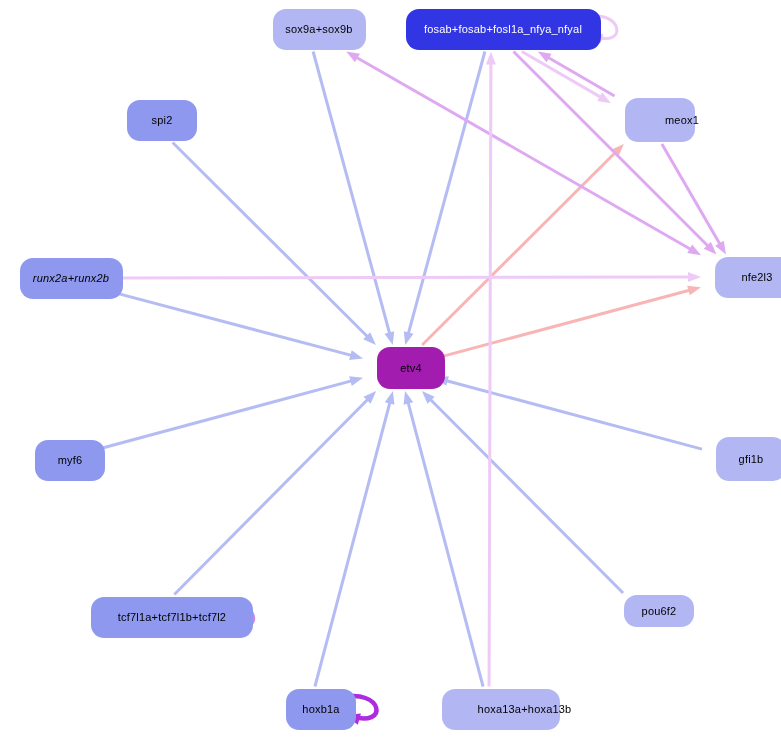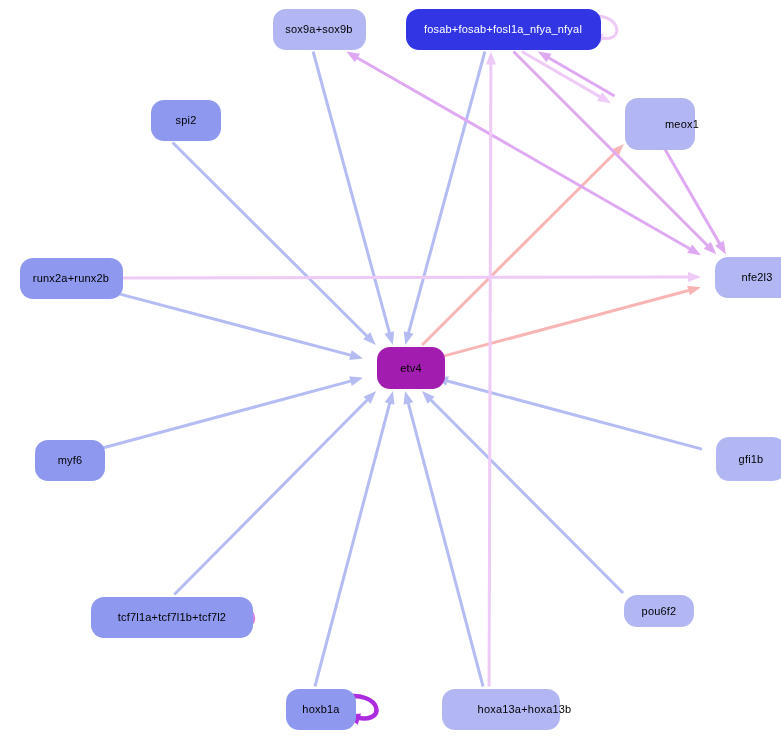--- a/index.html
+++ b/index.html
@@ -75,27 +75,27 @@
       <path d="M 340 698 C 383.1 687 390 729 350 716" fill="none" stroke="#ad2ce0" stroke-width="4.5"></path>
       <polygon points="345,715 360.9568237819897,713.6054481757466 357.77873382350236,724.6575857163203" fill="#ad2ce0"></polygon>
     </svg>
   <div id="node-layer">
       <div class="node" style="left: 260.5px; top: 8.5px; width: 93px; height: 41px; background: rgb(178, 183, 243); color: rgb(0, 0, 0);">
         <span>sox9a+sox9b</span>
       </div>
       <div class="node" style="left: 393.5px; top: 8.5px; width: 195px; height: 41px; background: rgb(49, 53, 228); color: rgb(255, 255, 255);">
         <span>fosab+fosab+fosl1a_nfya_nfyal</span>
       </div>
-      <div class="node" style="left: 115px; top: 99.5px; width: 70px; height: 41px; background: rgb(142, 152, 238); color: rgb(0, 0, 0); margin-left: 24px;">
+      <div class="node" style="left: 115px; top: 99.5px; width: 70px; height: 41px; background: rgb(142, 152, 238); color: rgb(0, 0, 0);">
         <span>spi2</span>
       </div>
-      <div class="node" style="left: 613px; top: 98px; width: 70px; height: 52px; background: rgb(178, 183, 243); color: rgb(0, 0, 0); padding-left: 44px;">
+      <div class="node" style="left: 613px; top: 98px; width: 70px; height: 44px; background: rgb(178, 183, 243); color: rgb(0, 0, 0); padding-left: 44px;">
         <span>meox1</span>
       </div>
-      <div class="node" style="left: 7.5px; top: 257.5px; width: 103px; height: 41px; background: rgb(142, 152, 238); color: rgb(0, 0, 0);">
+      <div class="node" style="left: 7.5px; top: 257.5px; width: 103px; height: 41px; background: rgb(142, 152, 238); color: rgb(0, 0, 0); font-style: italic;">
         <span>runx2a+runx2b</span>
       </div>
       <div class="node" style="left: 703px; top: 256.5px; width: 84px; height: 41px; background: rgb(178, 183, 243); color: rgb(0, 0, 0);">
         <span>nfe2l3</span>
       </div>
       <div class="node" style="left: 365px; top: 347px; width: 68px; height: 42px; background: #a21caf; color: rgb(0, 0, 0);">
         <span>etv4</span>
       </div>
       <div class="node" style="left: 23px; top: 439.5px; width: 70px; height: 41px; background: rgb(142, 152, 238); color: rgb(0, 0, 0);">
         <span>myf6</span>

